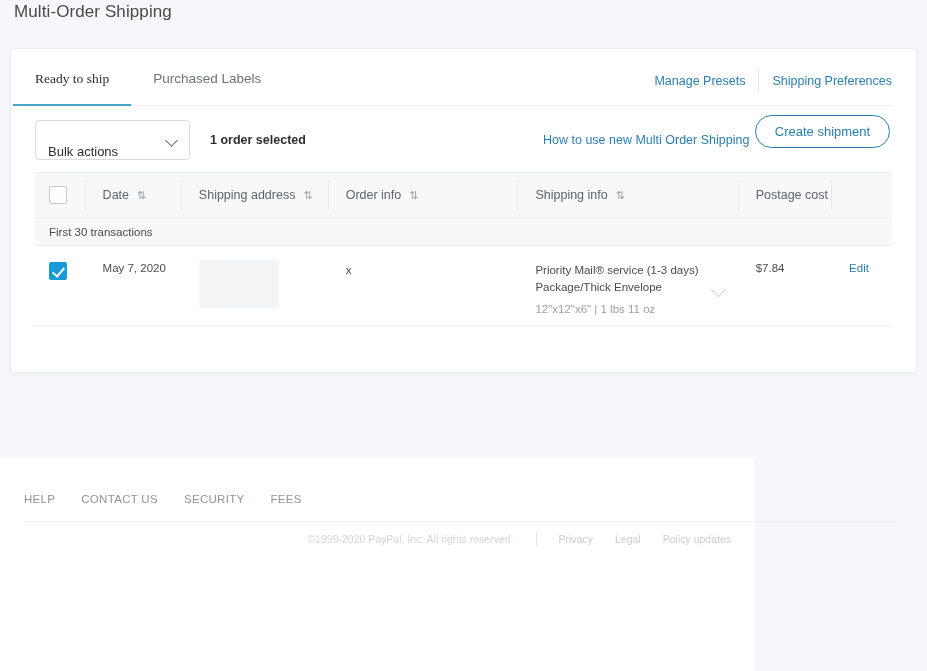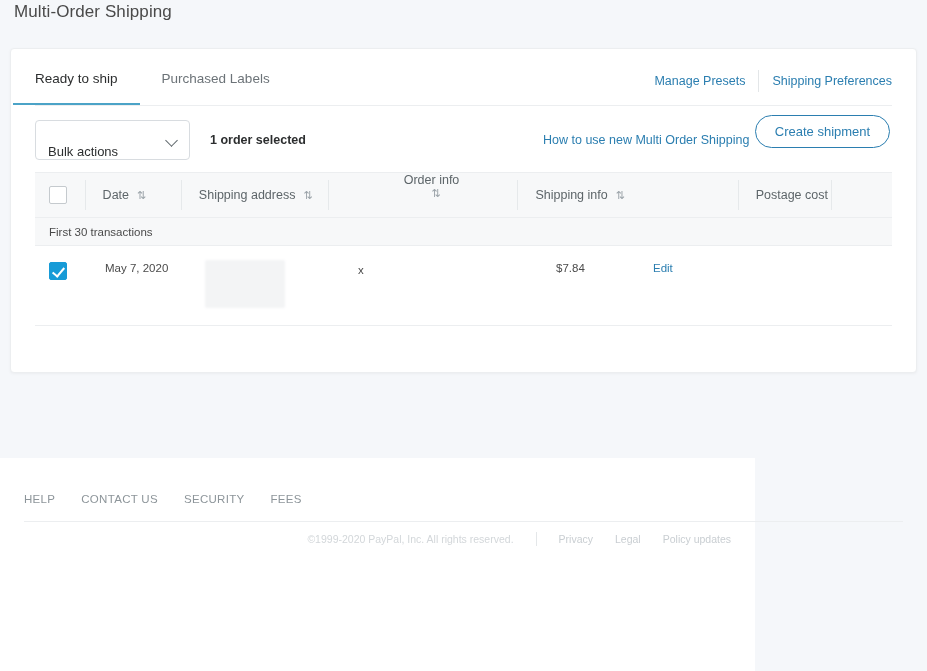--- a/index.html
+++ b/index.html
@@ -44,21 +44,21 @@
   .tabs { position:absolute; left:0; top:0; display:flex; }
   .tab {
     font-size: 13.5px;
     color: #6c7378;
     padding: 22px 0 18px 0;
     margin-right: 44px;
     cursor: pointer;
     position: relative;
     white-space: nowrap;
   }
-  .tab.active { color: #2c2e2f; }
+  .tab.active { color: #2c2e2f; font-family: Liberation Serif, serif; }
   .tab.active::after {
     content:"";
     position:absolute;
     left:-22px; right:-22px; bottom:-1px;
     height: 2px;
     background: #4ba3c7;
   }
 
   .header-links {
     position: absolute;
@@ -165,21 +165,21 @@
   }
   .th .sort {
     margin-left: 8px;
     font-size: 11px;
     color: #9aa2a8;
     letter-spacing: -1px;
   }
   .col-chk   { width: 52px; padding-left: 0; justify-content: flex-start; }
   .col-date  { width: 100px; }
   .col-addr  { width: 153px; }
-  .col-order { width: 198px; flex-direction: column; }
+  .col-order { width: 198px; }
   .col-ship  { width: 230px; }
   .col-cost  { width: 97px; }
   .col-act   { width: 63px; }
 
   .chk-box {
     width: 18px; height: 18px;
     border: 1px solid #c5cace;
     border-radius: 2px;
     background: #fff;
     margin-left: 14px;
@@ -354,20 +354,26 @@
       </div>
       <div class="td col-date">
         <div class="cell-date">May 7, 2020</div>
       </div>
       <div class="td col-addr">
         <div class="redacted"></div>
       </div>
       <div class="td col-order">
         <div class="cell-line">x</div>
       </div>
+      <div class="td col-ship">
+        <div class="cell-line">Priority Mail® service (1-3 days)</div>
+        <div class="cell-line">Package/Thick Envelope</div>
+        <div class="cell-line cell-sub">12"x12"x6" | 1 lbs 11 oz</div>
+        <div class="chevron-exp"></div>
+      </div>
       <div class="td col-cost">
         <div class="cell-cost">$7.84</div>
       </div>
       <div class="td col-act">
         <a class="edit-link">Edit</a>
       </div>
     </div>
 
   </div>
 </div>

